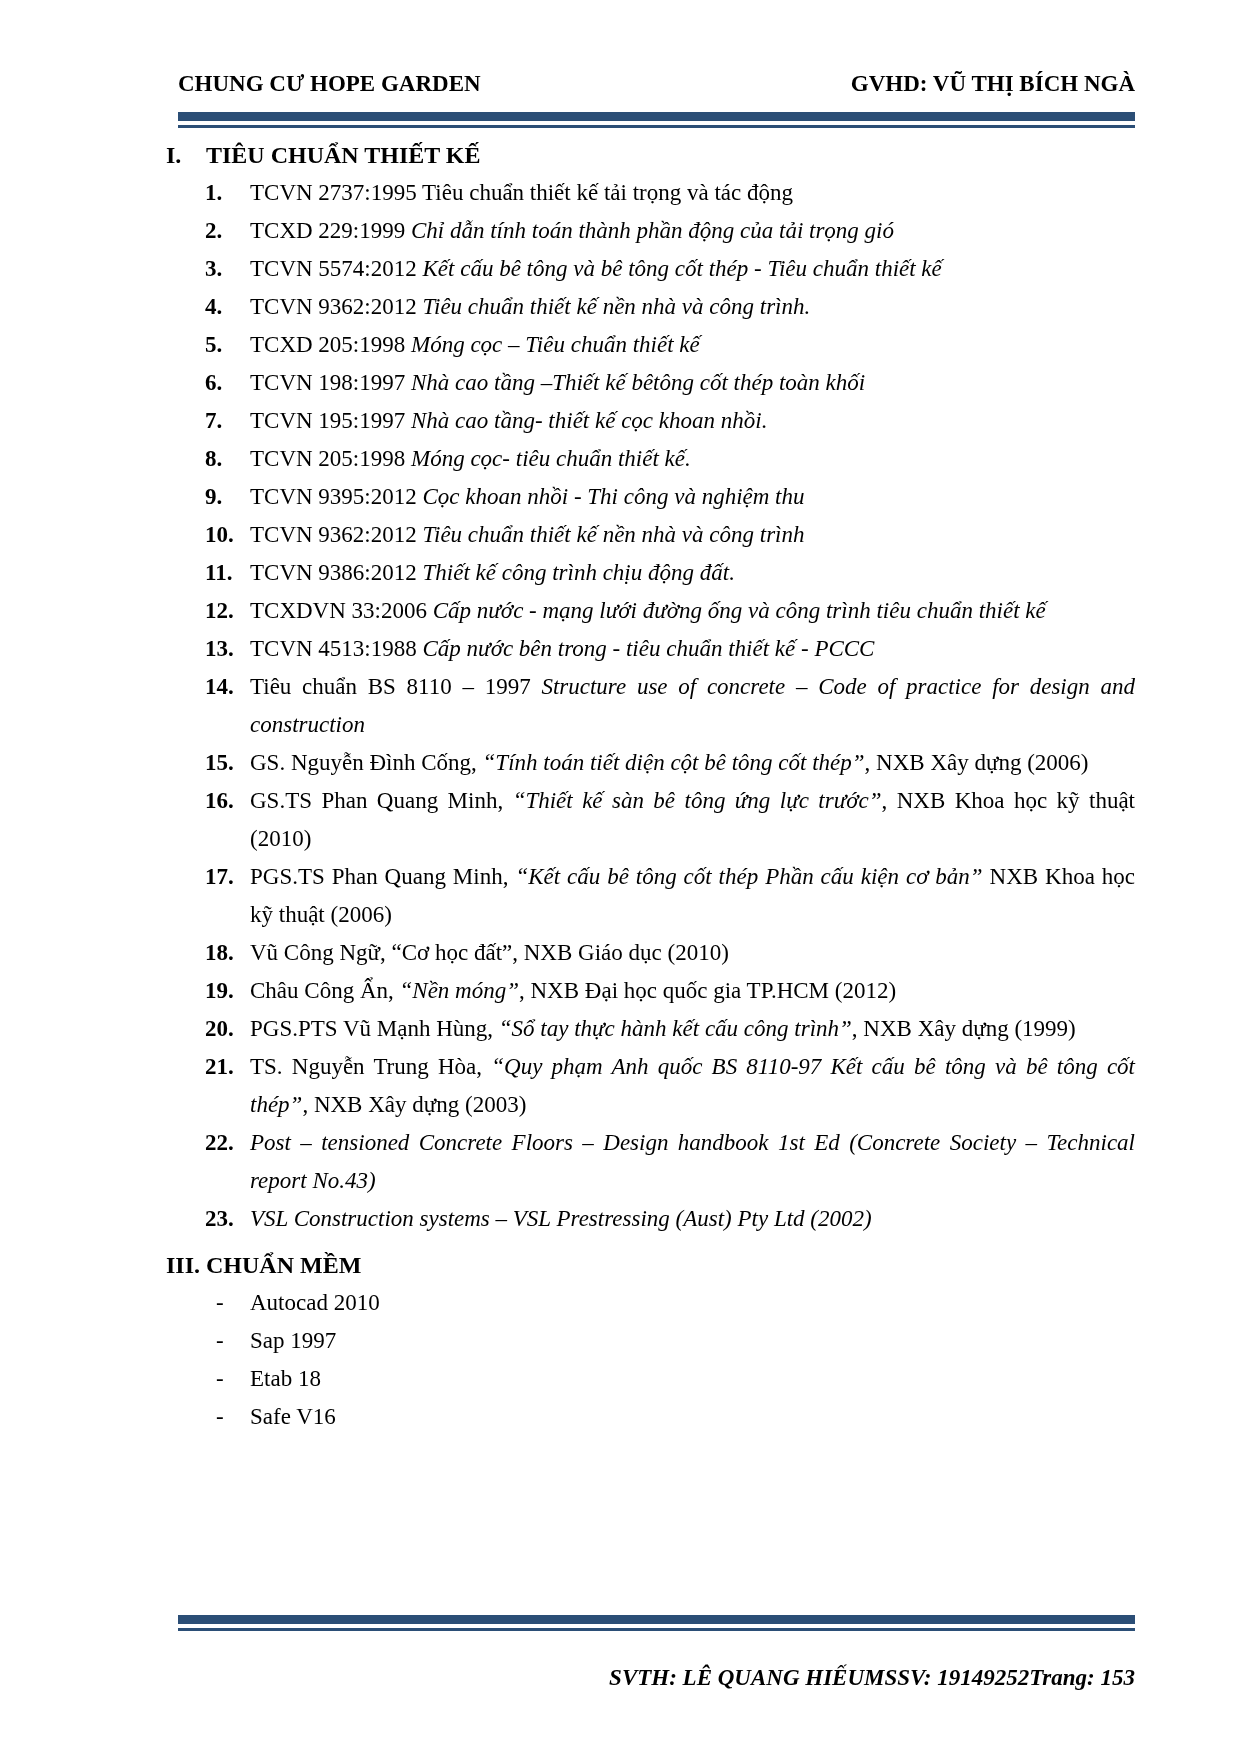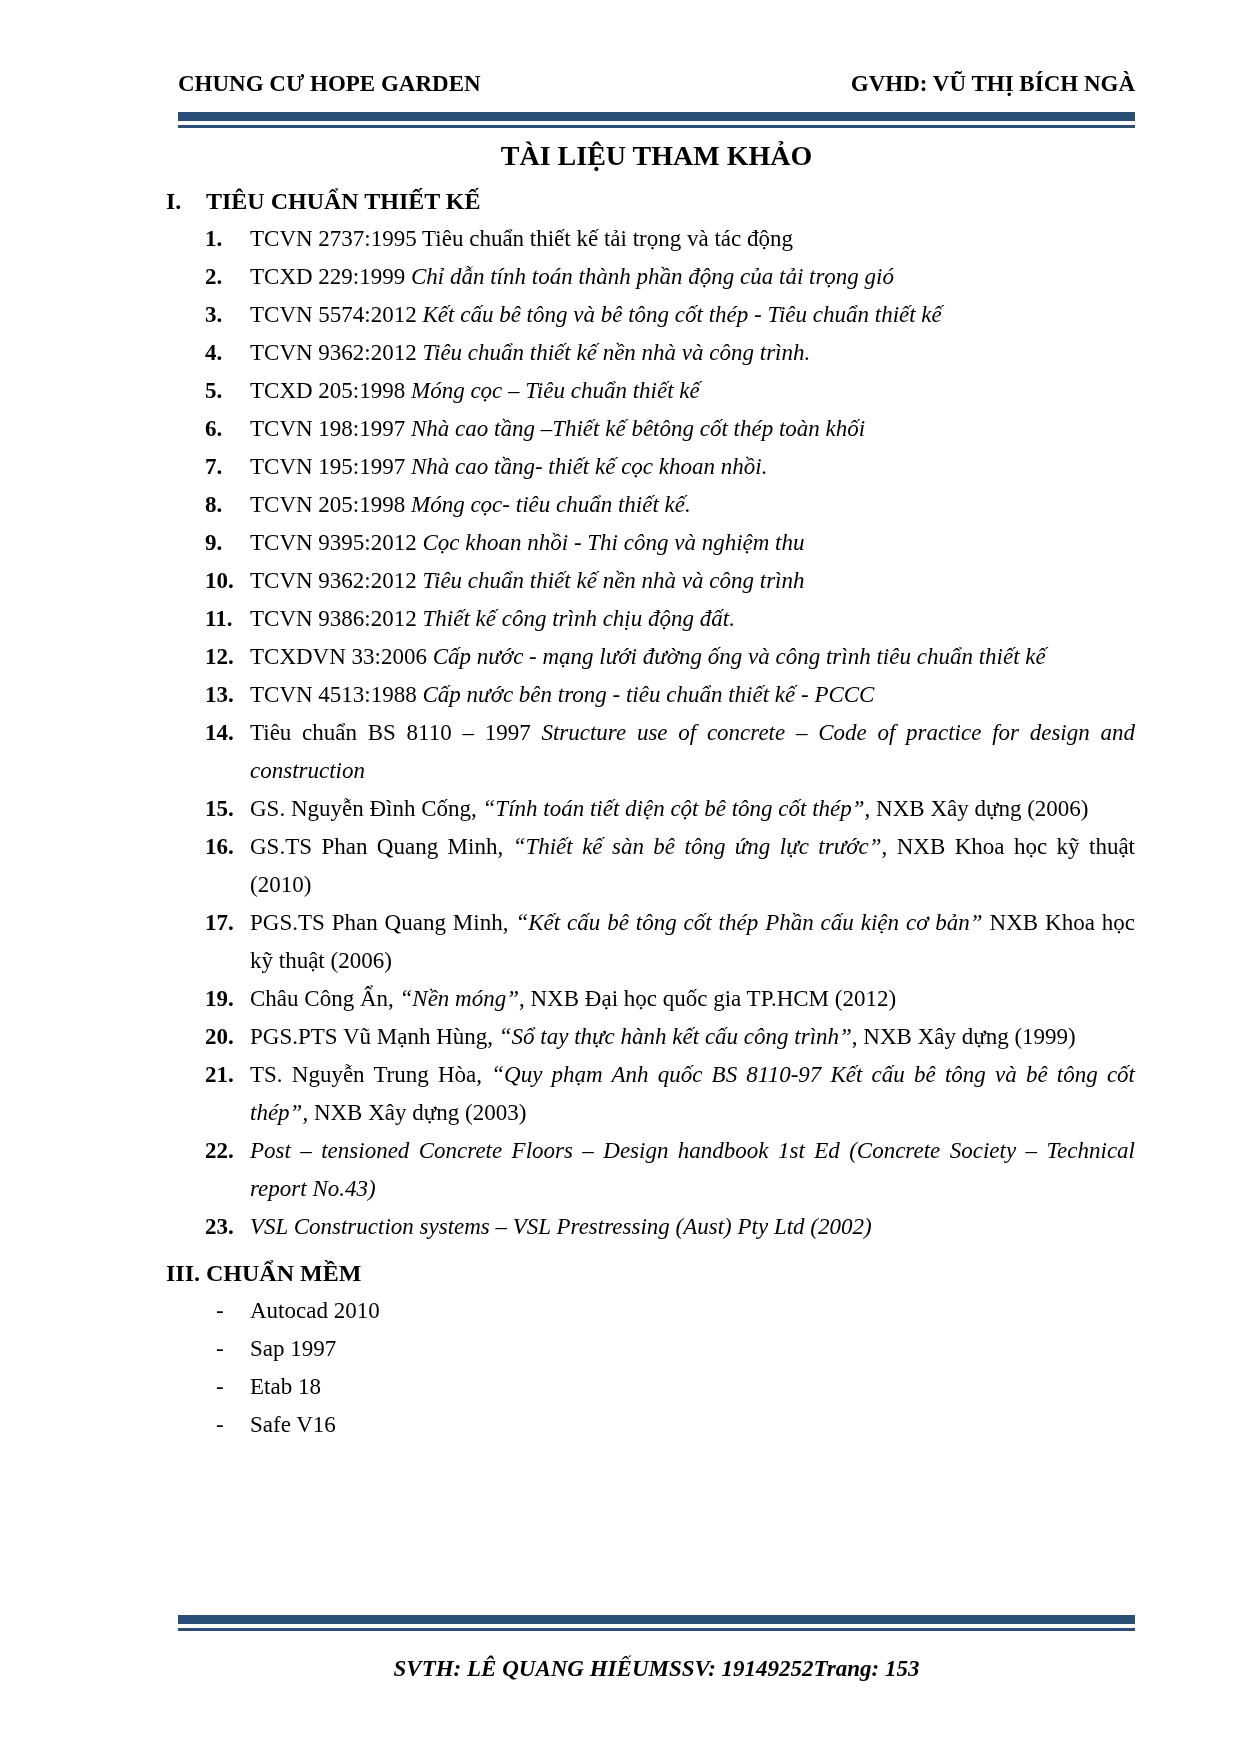--- a/index.html
+++ b/index.html
@@ -23,40 +23,39 @@
     display:flex; font-weight:bold; font-size:24px; line-height:38px; margin-top:8px;
   }
   .sec-num { flex:none; width:40px; margin-left:-12px; }
   .ref-item { display:flex; font-size:23px; line-height:38px; }
   .ref-num  { flex:none; width:45px; margin-left:27px; font-weight:bold; }
   .ref-num.dash { font-weight:normal; width:34px; margin-left:38px; }
   .ref-text { flex:1; text-align:justify; }
   .it { font-style:italic; }
   .page-footer { position:absolute; left:178px; right:106px; top:1601px; }
   .footer-row {
-    display:flex; justify-content:center; margin-top:24px;
+    display:flex; justify-content:flex-end; margin-top:33px;
     font-weight:bold; font-style:italic; font-size:23px; line-height:28px;
   }
 </style>
 </head>
 <body>
 
 <div class="page">
 
   <div class="page-header">
     <span>CHUNG CƯ HOPE GARDEN</span>
     <span>GVHD: VŨ THỊ BÍCH NGÀ</span>
   </div>
 
   <div>
     <div class="rule-thick" style="background: rgb(43, 78, 118);"></div>
     <div class="rule-thin" style="background: rgb(43, 78, 118);"></div>
   </div>
 
-  <h1 class="doc-title">TÀI LIỆU THAM KHẢO</h1>
 
   <div id="content">
       <div class="section-heading">
         <span class="sec-num">I.</span>
         <span class="sec-title">TIÊU CHUẨN THIẾT KẾ</span>
       </div>
       <div class="ref-item">
         <span class="ref-num">1.</span>
         <span class="ref-text"><span>TCVN 2737:1995 Tiêu chuẩn thiết kế tải trọng và tác động</span></span>
       </div>
@@ -118,20 +117,24 @@
       </div>
       <div class="ref-item">
         <span class="ref-num">16.</span>
         <span class="ref-text"><span>GS.TS Phan Quang Minh, </span><span class="it">“Thiết kế sàn bê tông ứng lực trước”</span><span>, NXB Khoa học kỹ thuật (2010)</span></span>
       </div>
       <div class="ref-item">
         <span class="ref-num">17.</span>
         <span class="ref-text"><span>PGS.TS Phan Quang Minh, </span><span class="it">“Kết cấu bê tông cốt thép Phần cấu kiện cơ bản”</span><span> NXB Khoa học kỹ thuật (2006)</span></span>
       </div>
       <div class="ref-item">
+        <span class="ref-num">18.</span>
+        <span class="ref-text"><span>Vũ Công Ngữ, “Cơ học đất”, NXB Giáo dục (2010)</span></span>
+      </div>
+      <div class="ref-item">
         <span class="ref-num">19.</span>
         <span class="ref-text"><span>Châu Công Ẩn, </span><span class="it">“Nền móng”</span><span>, NXB Đại học quốc gia TP.HCM (2012)</span></span>
       </div>
       <div class="ref-item">
         <span class="ref-num">20.</span>
         <span class="ref-text"><span>PGS.PTS Vũ Mạnh Hùng,  </span><span class="it">“Sổ tay thực hành kết cấu công trình”</span><span>, NXB Xây dựng (1999)</span></span>
       </div>
       <div class="ref-item">
         <span class="ref-num">21.</span>
         <span class="ref-text"><span>TS. Nguyễn Trung Hòa, </span><span class="it">“Quy phạm Anh quốc BS 8110-97 Kết cấu bê tông và bê tông cốt thép”</span><span>, NXB Xây dựng (2003)</span></span>

